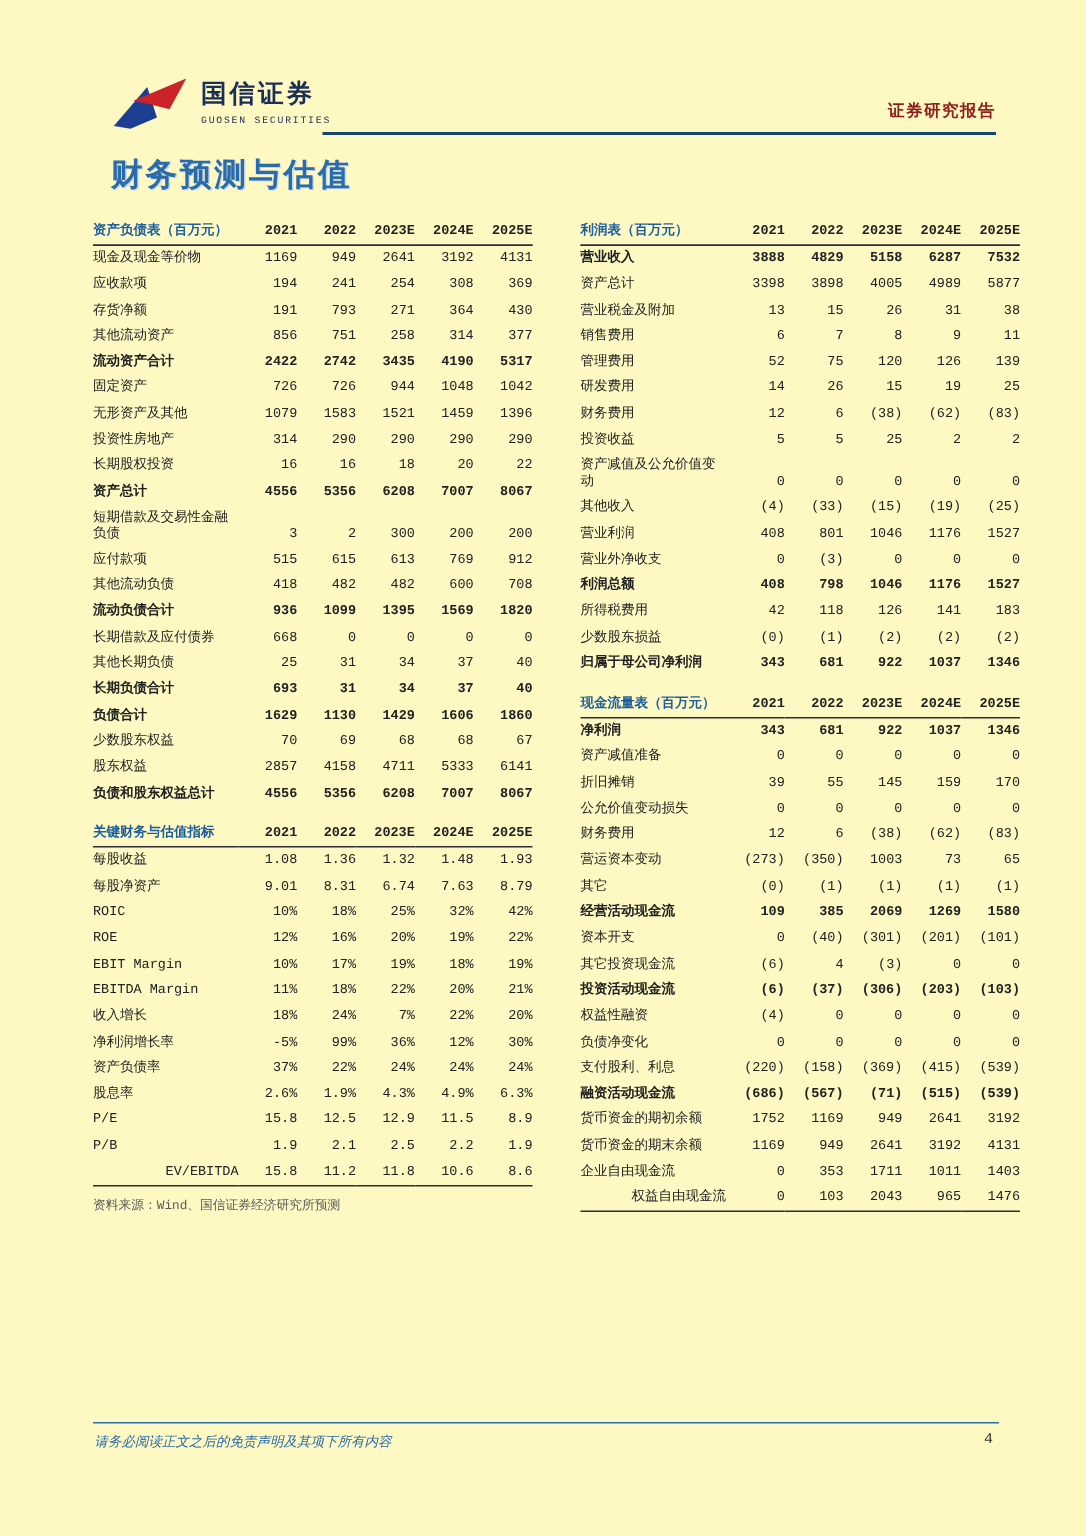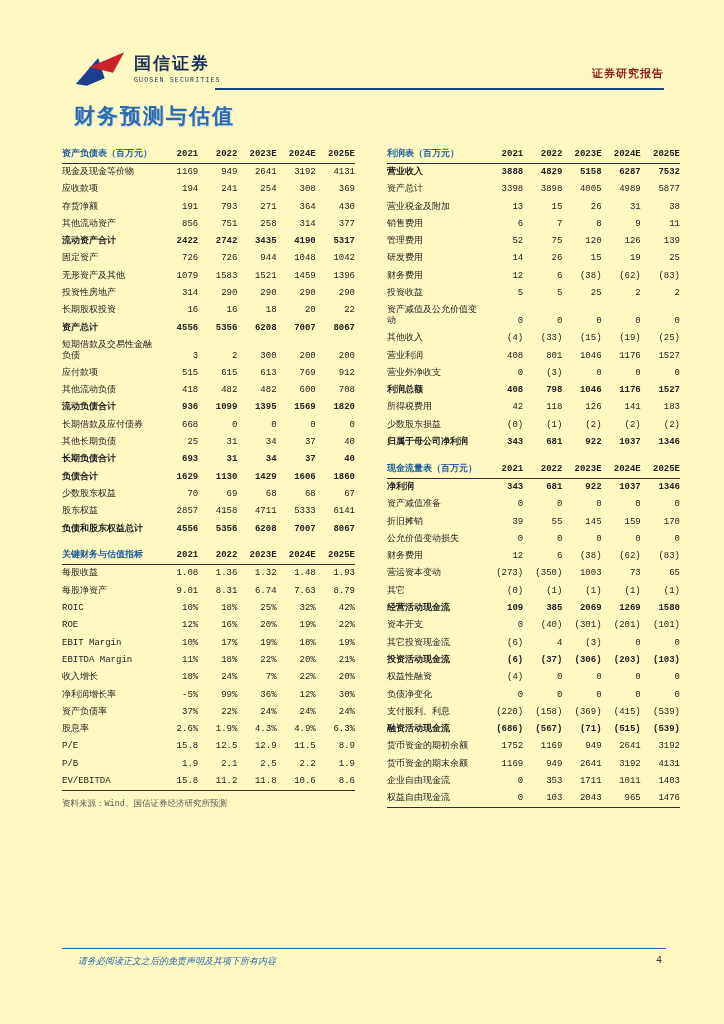--- a/index.html
+++ b/index.html
@@ -29,25 +29,25 @@
   table.fin { width:100%; border-collapse:collapse; table-layout:fixed; }
   table.fin + table.fin { margin-top:10px; }
   table.fin th, table.fin td { font-size:9px; line-height:1.18; vertical-align:bottom; }
   table.fin th { padding:3px 0 3px 0; border-bottom:1.6px solid #2d2d3a; }
   table.fin td { padding:3.4px 0 3.3px 0; }
   th.tbl-title { text-align:left; color:#1e5f9e; font-weight:bold; width:97px; }
   th.yr { text-align:right; color:#222; font-weight:bold; }
   td.lbl { text-align:left; color:#222; }
   td.val { text-align:right; color:#222; }
   tr.bold td { font-weight:bold; }
-  tr.endline td { border-bottom:1.4px solid #2d2d3a; }
+  tr.endline td { border-bottom:1.4px solid #2d2d3a;text-align:right; }
   .source-note { margin-top:7px; font-size:8.5px; color:#595959; }
   
   .ftr-line { position:absolute; left:62px; right:58px; top:948px; height:1.4px; background:#2a6bab; }
-  .ftr-disclaimer { position:absolute; left:78px; top:955px; font-size:9px; font-style:italic; color:#2a6bab; }
+  .ftr-disclaimer { position:absolute; left:63px; top:955px; font-size:9px; font-style:italic; color:#2a6bab; }
   .page-num { position:absolute; right:62px; top:955px; font-size:10px; color:#333; }
 </style>
 </head>
 <body>
 
 <div class="page">
 
   <div class="hdr-logo">
     <svg viewBox="0 0 56 42">
       <polygon points="2,36 26,8 33,30 14,38" fill="#1c3f94"></polygon>

